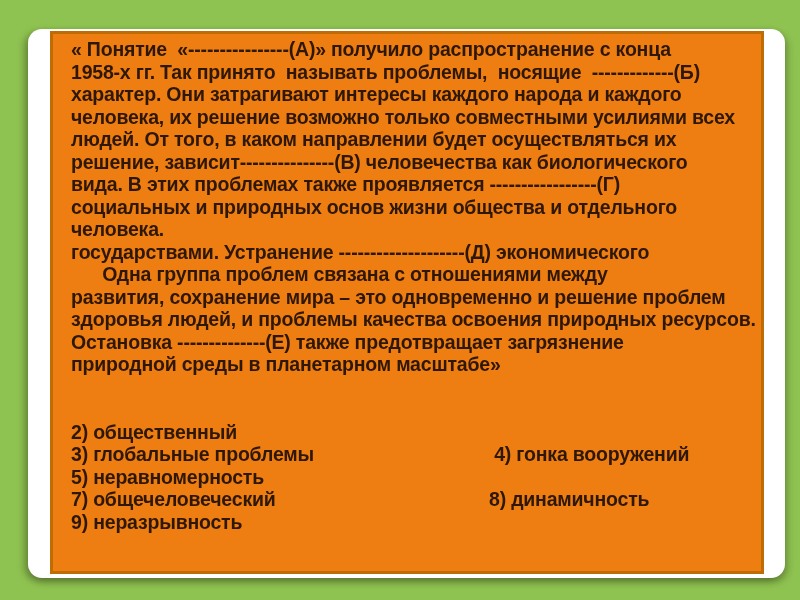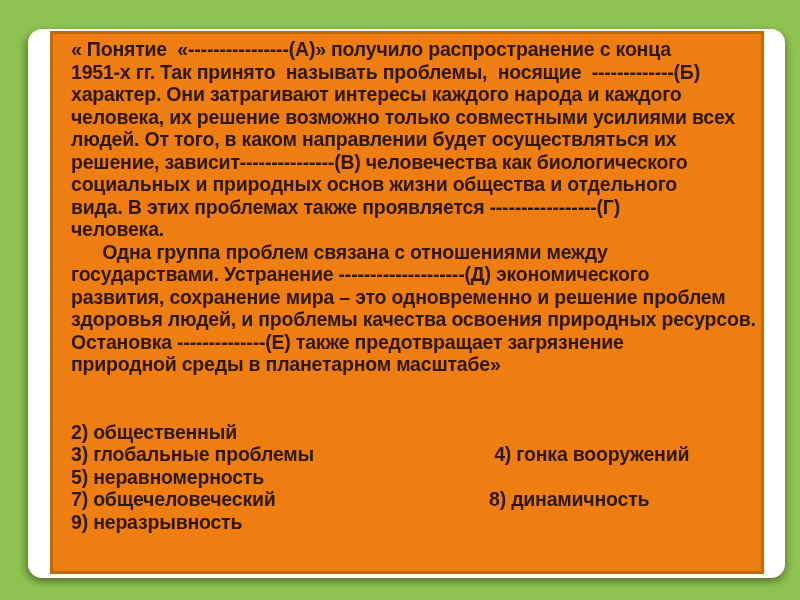--- a/index.html
+++ b/index.html
@@ -64,30 +64,30 @@
 </style>
 </head>
 <body>
 
 <div class="stage">
   <div class="card">
     <div class="panel">
 
       <div>
         <div class="line">« Понятие  «----------------(А)» получило распространение с конца</div>
-        <div class="line">1951-х гг. Так принято  называть проблемы,  носящие  -------------(Б)</div>
+        <div class="line">1958-х гг. Так принято  называть проблемы,  носящие  -------------(Б)</div>
         <div class="line">характер. Они затрагивают интересы каждого народа и каждого</div>
         <div class="line">человека, их решение возможно только совместными усилиями всех</div>
         <div class="line">людей. От того, в каком направлении будет осуществляться их</div>
         <div class="line">решение, зависит---------------(В) человечества как биологического</div>
+        <div class="line">вида. В этих проблемах также проявляется -----------------(Г)</div>
         <div class="line">социальных и природных основ жизни общества и отдельного</div>
-        <div class="line">вида. В этих проблемах также проявляется -----------------(Г)</div>
         <div class="line">человека.</div>
+        <div class="line">государствами. Устранение --------------------(Д) экономического</div>
         <div class="line">      Одна группа проблем связана с отношениями между</div>
-        <div class="line">государствами. Устранение --------------------(Д) экономического</div>
         <div class="line">развития, сохранение мира – это одновременно и решение проблем</div>
         <div class="line">здоровья людей, и проблемы качества освоения природных ресурсов.</div>
         <div class="line">Остановка --------------(Е) также предотвращает загрязнение</div>
         <div class="line">природной среды в планетарном масштабе»</div>
       </div>
 
       <div class="quote-gap"></div>
 
       <div>
         <div class="opt-row">

